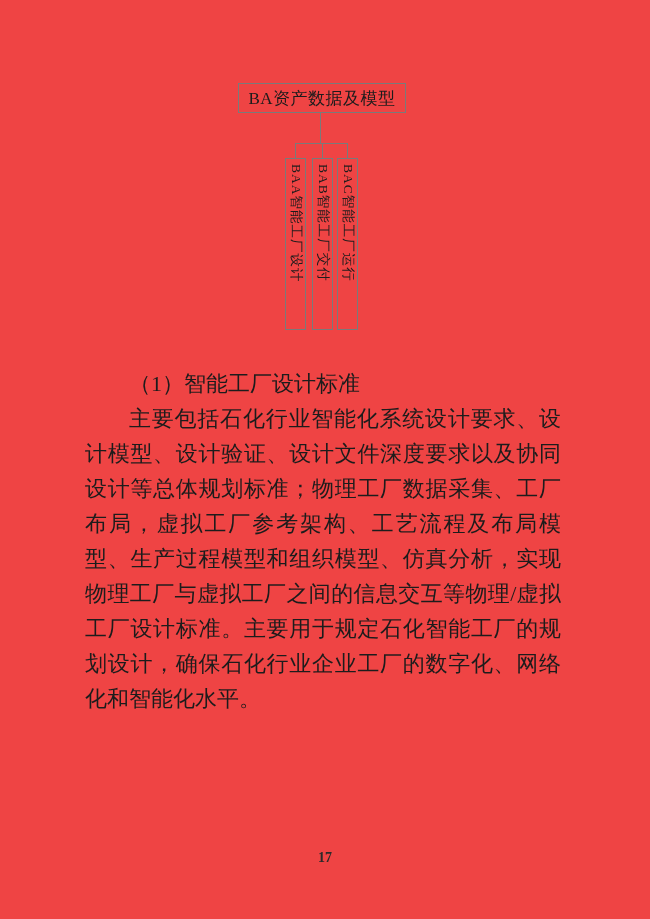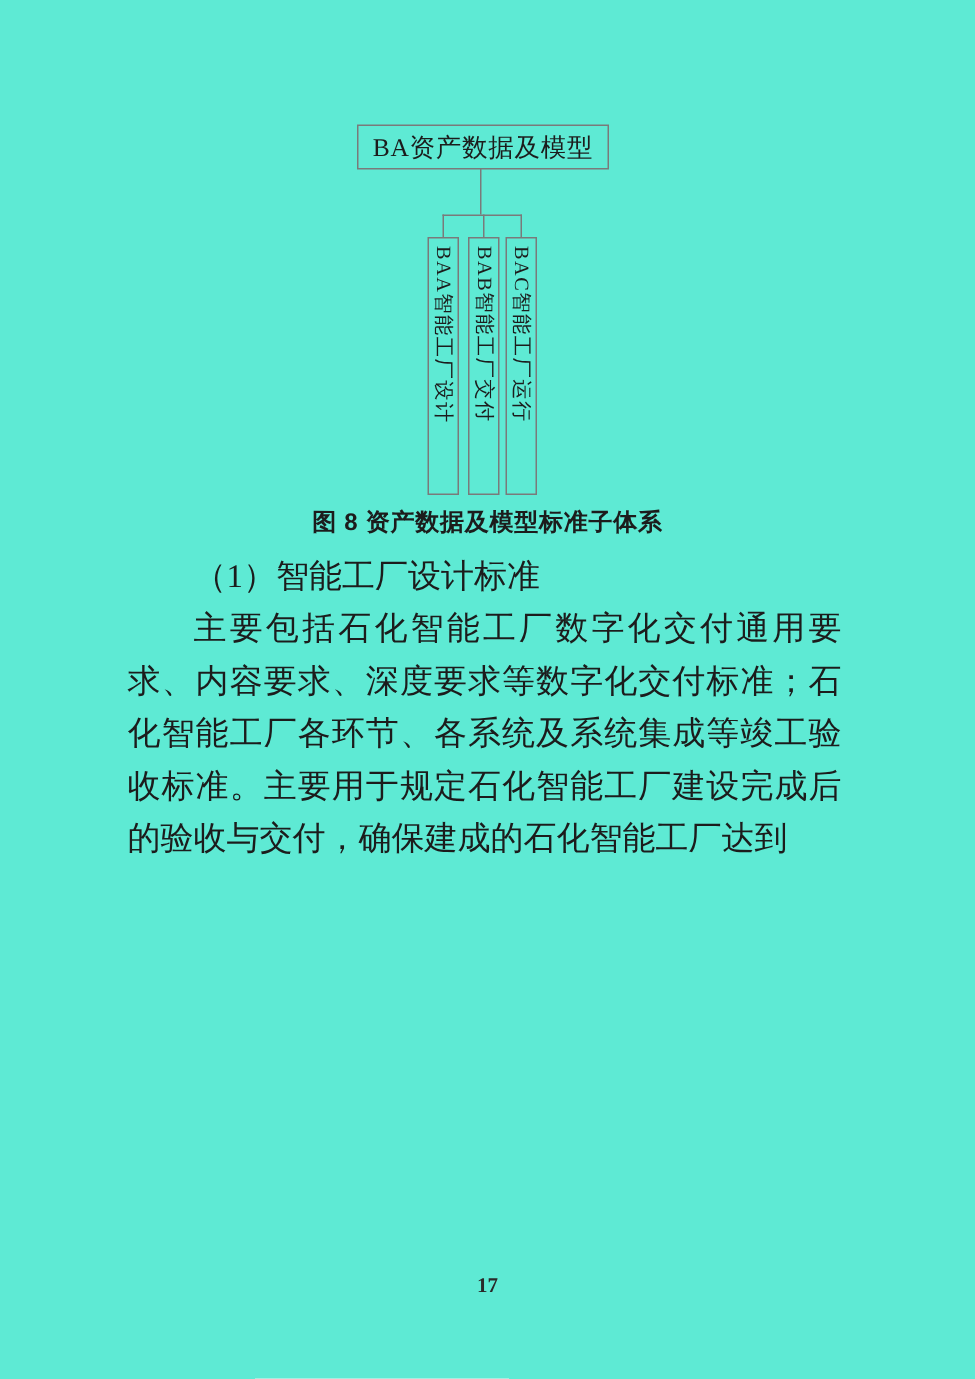--- a/index.html
+++ b/index.html
@@ -1,20 +1,20 @@
 <!DOCTYPE html>
 <html><head>
 <meta charset="utf-8">
 <style>
   html,body{margin:0;padding:0;background:#e9e9e9;}
   .page{
     position:relative;
     width:650px;height:919px;
     margin:0 auto;
-    background:#5eead4;
+    background:#ef4444;
     font-family:"Liberation Serif","DejaVu Serif",serif;
     color:#1c1c1c;
     overflow:hidden;
   }
   
   .diagram{position:absolute;left:0;top:0;width:650px;height:340px;}
   .root-box{
     position:absolute;left:238px;top:83px;width:166px;height:28px;
     border:1px solid #7a7a7a;
     display:flex;align-items:center;justify-content:center;
@@ -88,23 +88,22 @@
       <span>BAA智能工厂设计</span>
     </div>
     <div class="child-box cb2">
       <span>BAB智能工厂交付</span>
     </div>
     <div class="child-box cb3">
       <span>BAC智能工厂运行</span>
     </div>
   </div>
 
-  <div class="caption">图 8 资产数据及模型标准子体系</div>
 
   <div class="content">
     <div class="sec-heading">（1）智能工厂设计标准</div>
+    <p class="sec-para">主要包括石化行业智能化系统设计要求、设计模型、设计验证、设计文件深度要求以及协同设计等总体规划标准；物理工厂数据采集、工厂布局，虚拟工厂参考架构、工艺流程及布局模型、生产过程模型和组织模型、仿真分析，实现物理工厂与虚拟工厂之间的信息交互等物理/虚拟工厂设计标准。主要用于规定石化智能工厂的规划设计，确保石化行业企业工厂的数字化、网络化和智能化水平。</p>
 
-    <p class="sec-para">主要包括石化智能工厂数字化交付通用要求、内容要求、深度要求等数字化交付标准；石化智能工厂各环节、各系统及系统集成等竣工验收标准。主要用于规定石化智能工厂建设完成后的验收与交付，确保建成的石化智能工厂达到</p>
   </div>
 
   <div class="page-number">17</div>
 
 </div>
 
 </body></html>

